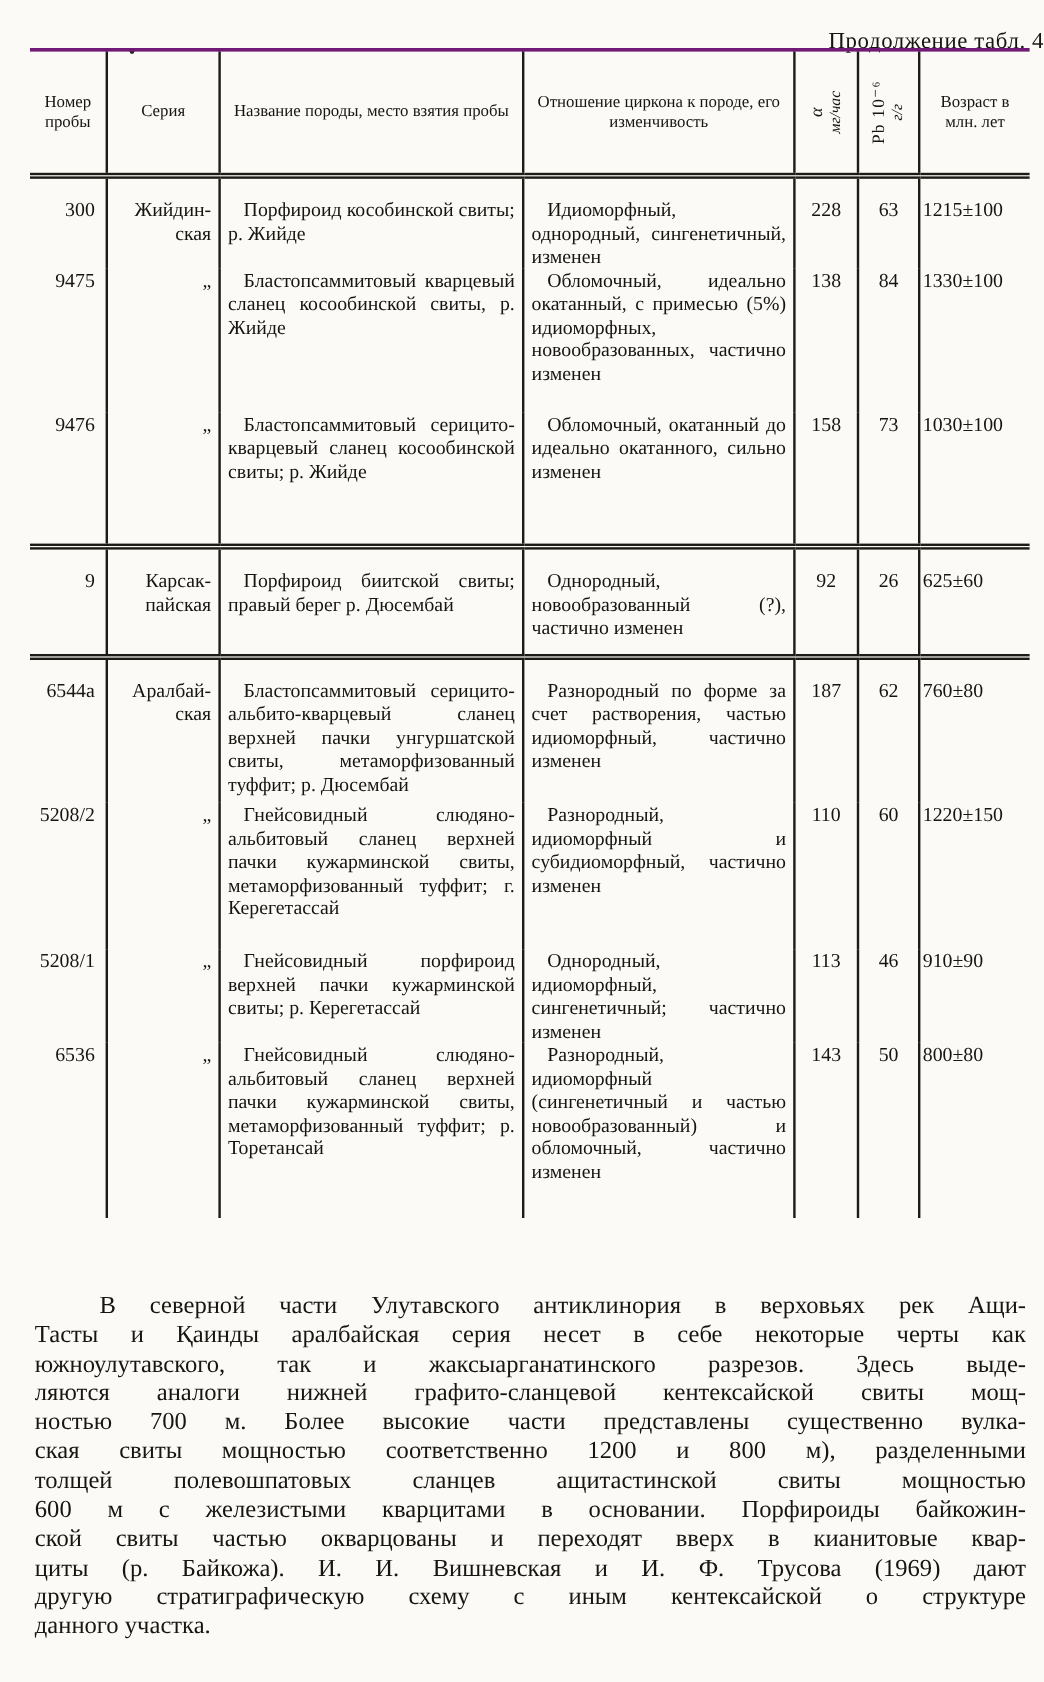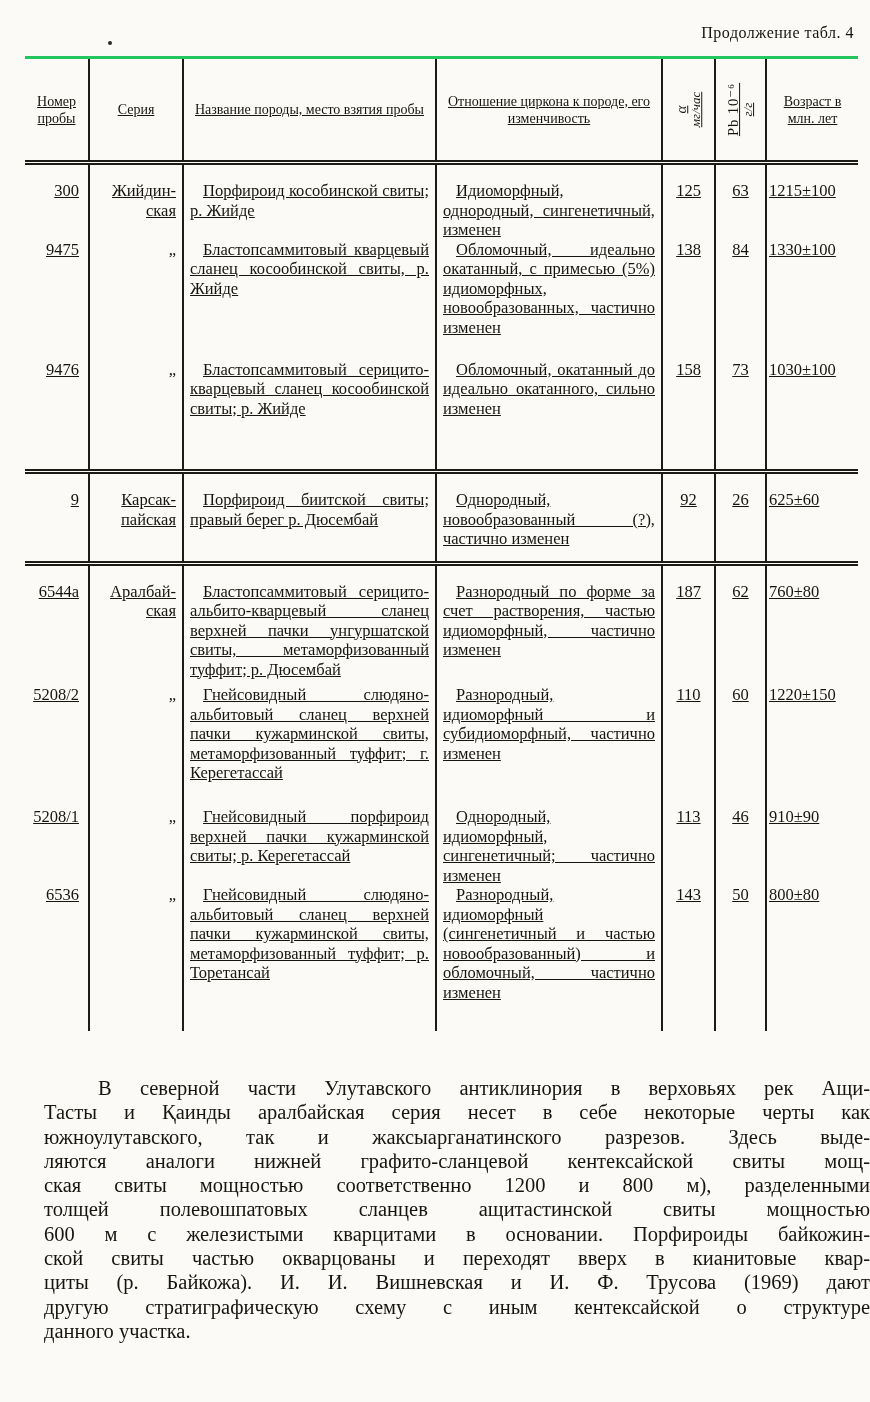--- a/index.html
+++ b/index.html
@@ -8,43 +8,42 @@
     background: #fbfaf6;
     color: #17150f;
     font-family: "Liberation Serif", "DejaVu Serif", serif;
     position: relative;
     overflow: hidden;
   }
 
   
   .caption {
     position: absolute;
-    top: 24px; right: 16px;
-    font-size: 16px;
+    top: 24px; right: 0;
+    font-size: 19px;
     letter-spacing: 0.5px;
   }
   .artifact-dot {
     position: absolute;
     left: 108px; top: 41px;
     width: 4px; height: 4px;
     background: #2a2823;
     border-radius: 50%;
   }
 
   
   table.geo {
     position: absolute;
-    left: 25px; top: 56px;
+    left: 25px; top: 40px;
     width: 833px;
     border-collapse: collapse;
     table-layout: fixed;
-    border-top: 3px solid #22c55e;
+    border-top: 3px solid #701a75;
     font-size: 16.5px;
     line-height: 19.5px;
-    text-decoration: underline;
   }
   col.c1 { width: 64px; }
   col.c2 { width: 94px; }
   col.c3 { width: 253px; }
   col.c4 { width: 226px; }
   col.c5 { width: 53px; }
   col.c6 { width: 51px; }
   col.c7 { width: 92px; }
 
   th, td { vertical-align: top; padding: 0 6px; font-weight: normal; }
@@ -79,21 +78,21 @@
   tr.ht120 { height: 120px; }
   tr.ht112 { height: 112px; }
   tr.ht86  { height: 86px; }
   tr.ht122 { height: 122px; }
   tr.ht74  { height: 74px; }
   tr.ht146 { height: 146px; }
 
   
   .para {
     position: absolute;
-    left: 44px; top: 1076px;
+    left: 29px; top: 1076px;
     width: 826px;
     font-size: 20.5px;
     line-height: 24.3px;
   }
   .pline { text-align: justify; text-align-last: justify; }
   .pline.first { text-indent: 54px; }
   .pline.last  { text-align-last: left; }
 </style>
 </head>
 <body>
@@ -138,21 +137,21 @@
     </tr>
   </thead>
 
   <tbody>
     <tr class="gfirst ht64">
       <td class="num">300</td>
       <td class="ser">Жийдин-
 ская</td>
       <td class="rock">Порфироид кособинской свиты; р. Жийде</td>
       <td class="zirc">Идиоморфный, однородный, сингенетичный, изменен</td>
-      <td class="cnum">125</td>
+      <td class="cnum">228</td>
       <td class="cnum">63</td>
       <td class="age">1215±100</td>
     </tr>
     <tr class="ht120">
       <td class="num">9475</td>
       <td class="ser">„</td>
       <td class="rock">Бластопсаммитовый кварцевый сланец косообинской свиты, р. Жийде</td>
       <td class="zirc">Обломочный, идеально окатанный, с примесью (5%) идиоморфных, новообразованных, частично изменен</td>
       <td class="cnum">138</td>
       <td class="cnum">84</td>
@@ -221,20 +220,21 @@
       <td class="age">800±80</td>
     </tr>
   </tbody>
 </table>
 
 <div class="para">
   <div class="pline first">В северной части Улутавского антиклинория в верховьях рек Ащи-</div>
   <div class="pline">Тасты и Қаинды аралбайская серия несет в себе некоторые черты как</div>
   <div class="pline">южноулутавского, так и жаксыарганатинского разрезов. Здесь выде-</div>
   <div class="pline">ляются аналоги нижней графито-сланцевой кентексайской свиты мощ-</div>
+  <div class="pline">ностью 700 м. Более высокие части представлены существенно вулка-</div>
   <div class="pline">ская свиты мощностью соответственно 1200 и 800 м), разделенными</div>
   <div class="pline">толщей полевошпатовых сланцев ащитастинской свиты мощностью</div>
   <div class="pline">600 м с железистыми кварцитами в основании. Порфироиды байкожин-</div>
   <div class="pline">ской свиты частью окварцованы и переходят вверх в кианитовые квар-</div>
   <div class="pline">циты (р. Байкожа). И. И. Вишневская и И. Ф. Трусова (1969) дают</div>
   <div class="pline">другую стратиграфическую схему с иным кентексайской о структуре</div>
   <div class="pline last">данного участка.</div>
 </div>
 
 </body></html>

